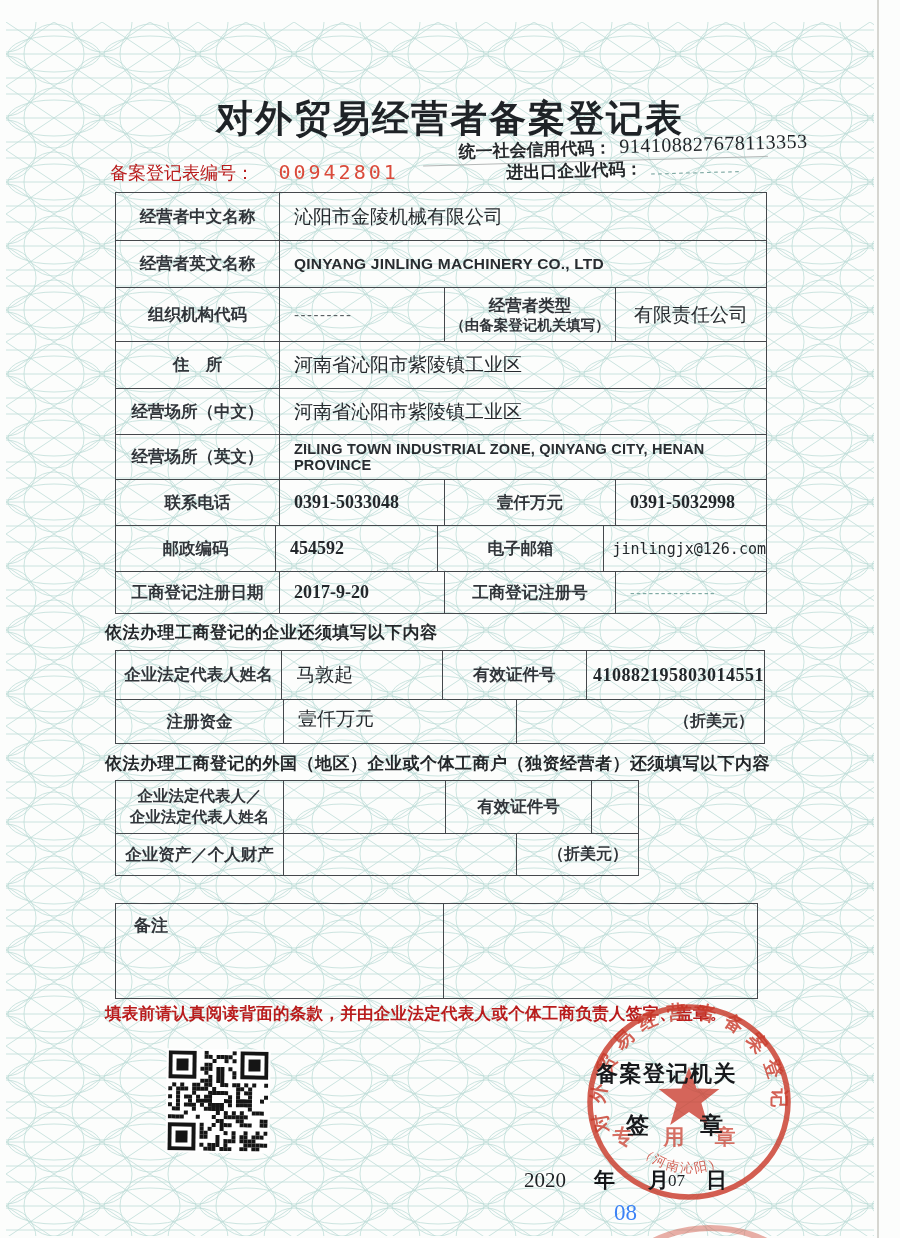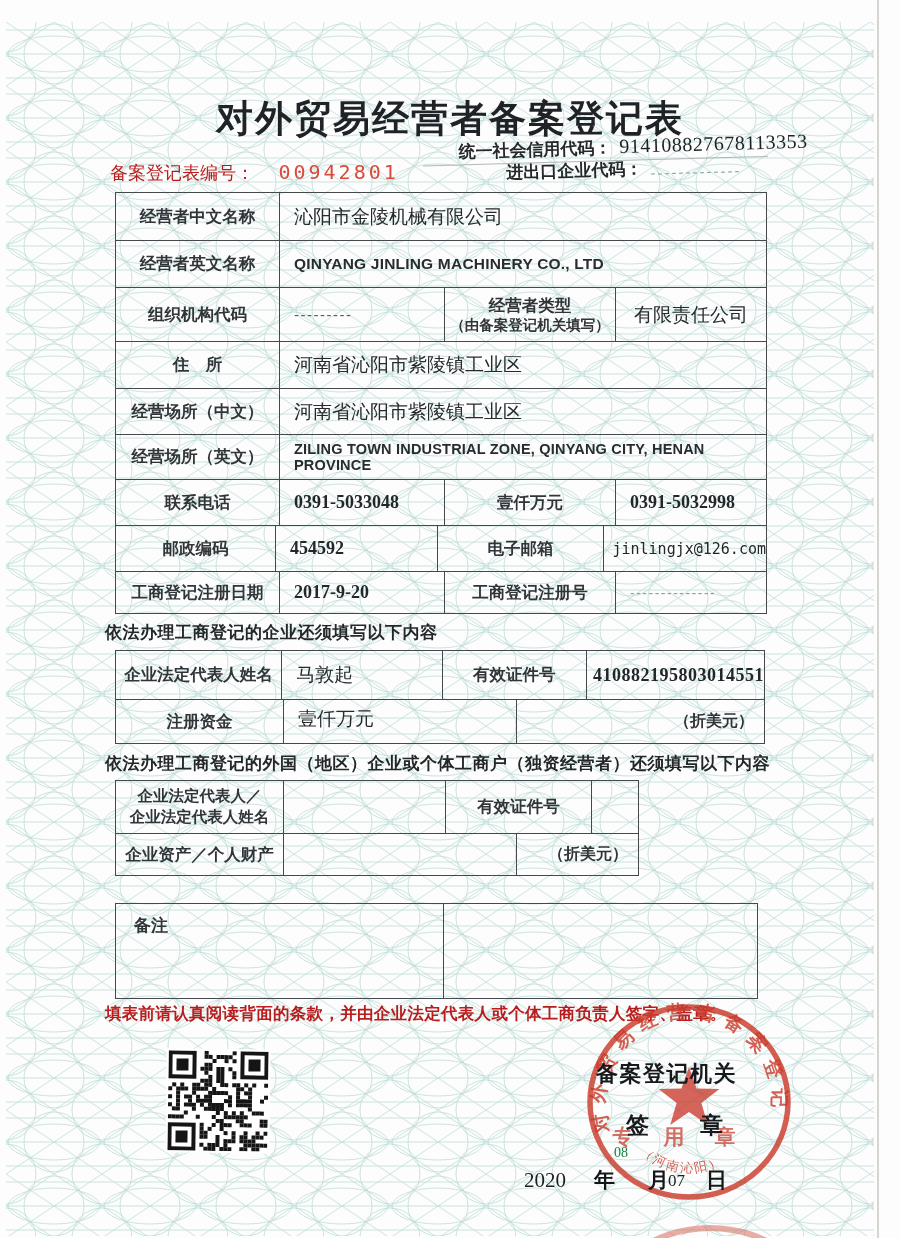--- a/index.html
+++ b/index.html
@@ -55,21 +55,21 @@
   .stamp-wrap{position:absolute;left:572px;top:1002px;width:235px;height:215px;}
   .stamp-text1{position:absolute;left:596px;top:1059px;font-size:22px;font-weight:700;
                letter-spacing:1.5px;color:#17191c;white-space:nowrap;}
   .stamp-text2{position:absolute;left:626px;top:1110px;font-size:23px;font-weight:700;
                letter-spacing:14px;color:#17191c;white-space:nowrap;}
 
   .date-line{position:absolute;left:0;top:0;}
   .date-line span{position:absolute;white-space:nowrap;}
   .d-year{left:524px;top:1168px;font-family:"Liberation Serif",serif;font-size:21px;color:#1d2023;}
   .d-ylab{left:594px;top:1166px;font-size:21px;font-weight:700;color:#131518;}
-  .d-month{left:614px;top:1145px;font-family:"Liberation Serif",serif;font-size:14px;color:#15803d;}
+  .d-month{left:614px;top:1200px;font-family:"Liberation Serif",serif;font-size:23px;color:#3b82f6;}
   .d-mlab{left:648px;top:1166px;font-size:21px;font-weight:700;color:#131518;}
   .d-day{left:668px;top:1171px;font-family:"Liberation Serif",serif;font-size:17px;color:#1d2023;}
   .d-dlab{left:706px;top:1166px;font-size:21px;font-weight:700;color:#131518;}
 
   .ghost-stamp{position:absolute;left:590px;top:1218px;}
 </style>
 </head>
 <body>
 
 <div class="page">

